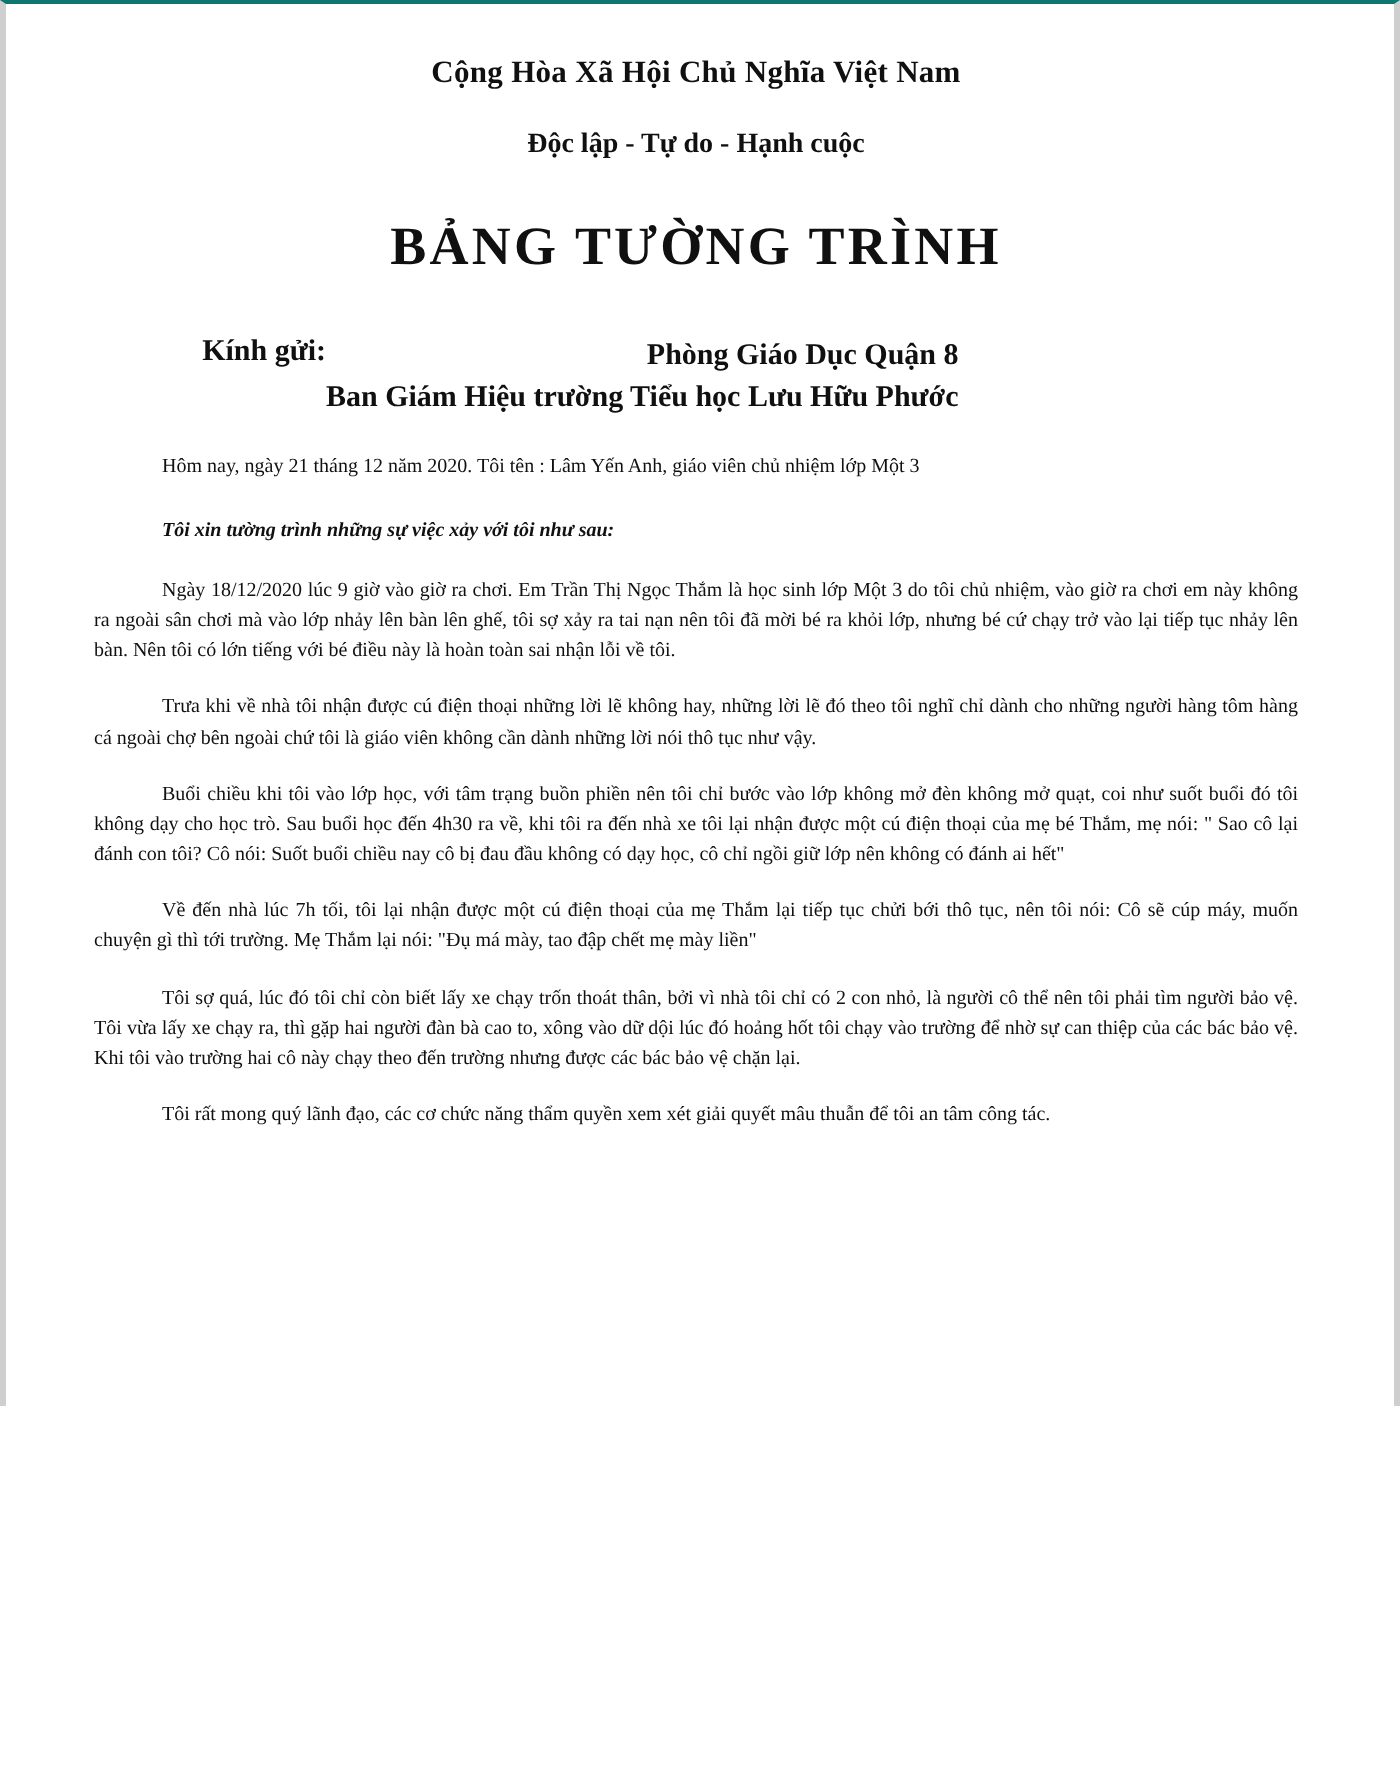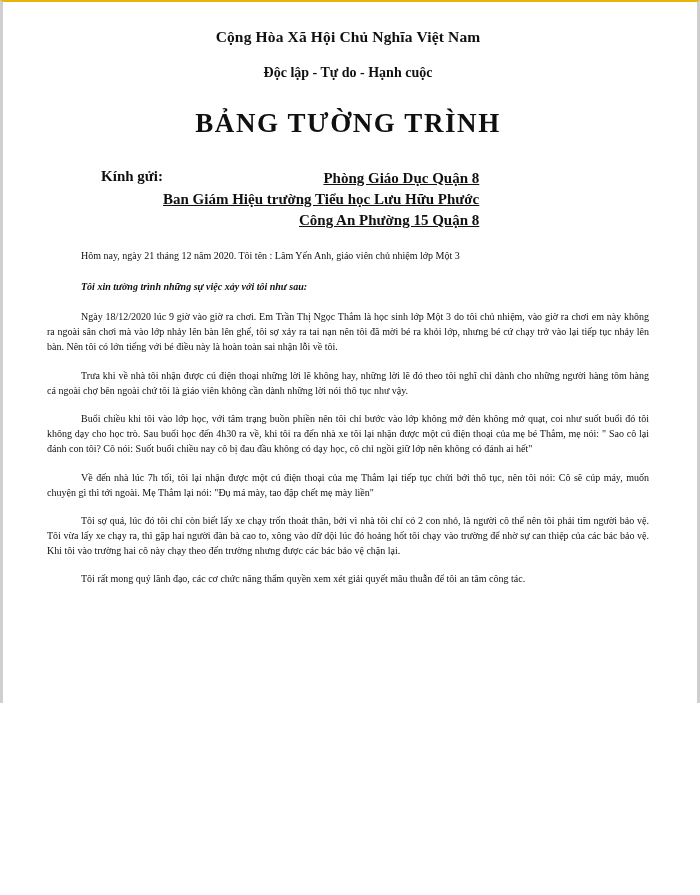--- a/index.html
+++ b/index.html
@@ -16,21 +16,21 @@
   }
 
   .page {
     position: relative;
     width: 700px;
     height: 703px;
     box-sizing: border-box;
     background: #ffffff;
     border-left: 3px solid #cfcfcf;
     border-right: 3px solid #cfcfcf;
-    border-top: 2px solid #eab308;
+    border-top: 2px solid #0f766e;
   }
 
   .page-inner {
     box-sizing: border-box;
     padding: 26px 48px 10px 44px;
   }
 
   
   .national-header {
     text-align: center;
@@ -68,21 +68,20 @@
     font-weight: bold;
     font-size: 15px;
     white-space: nowrap;
     padding-top: 0;
     min-width: 88px;
   }
   .recipient-list {
     margin: 0;
     padding: 0;
     list-style: none;
-    text-decoration: underline;
   }
   .recipient-list li {
     font-weight: bold;
     font-size: 15px;
     line-height: 1.42;
     white-space: nowrap;
   }
 
   
   .body-text p {
@@ -115,32 +114,31 @@
       <div class="nation-line">Cộng Hòa Xã Hội Chủ Nghĩa Việt Nam</div>
       <div class="motto-line">Độc lập - Tự do - Hạnh cuộc</div>
       <div class="doc-title">BẢNG TƯỜNG TRÌNH</div>
     </div>
 
     <div class="recipient-block">
       <div class="recipient-label">Kính gửi:</div>
       <ul class="recipient-list">
         <li>Phòng Giáo Dục Quận 8</li>
         <li>Ban Giám Hiệu trường Tiểu học Lưu Hữu Phước</li>
-        <li>Công An Phường 15 Quận 8</li>
       </ul>
     </div>
 
     <div class="body-text">
       <p class="intro">Hôm nay, ngày 21 tháng 12 năm 2020. Tôi tên : Lâm Yến Anh, giáo viên chủ nhiệm lớp Một 3</p>
 
       <p class="statement-line">Tôi xin tường trình những sự việc xảy với tôi như sau:</p>
 
       <p>Ngày 18/12/2020 lúc 9 giờ vào giờ ra chơi. Em Trần Thị Ngọc Thắm là học sinh lớp Một 3 do tôi chủ nhiệm, vào giờ ra chơi em này không ra ngoài sân chơi mà vào lớp nhảy lên bàn lên ghế, tôi sợ xảy ra tai nạn nên tôi đã mời bé ra khỏi lớp, nhưng bé cứ chạy trở vào lại tiếp tục nhảy lên bàn. Nên tôi có lớn tiếng với bé điều này là hoàn toàn sai nhận lỗi về tôi.</p>
       <p>Trưa khi về nhà tôi nhận được cú điện thoại những lời lẽ không hay, những lời lẽ đó theo tôi nghĩ chỉ dành cho những người hàng tôm hàng cá ngoài chợ bên ngoài chứ tôi là giáo viên không cần dành những lời nói thô tục như vậy.</p>
       <p>Buổi chiều khi tôi vào lớp học, với tâm trạng buồn phiền nên tôi chỉ bước vào lớp không mở đèn không mở quạt, coi như suốt buổi đó tôi không dạy cho học trò. Sau buổi học đến 4h30 ra về, khi tôi ra đến nhà xe tôi lại nhận được một cú điện thoại của mẹ bé Thắm, mẹ nói: " Sao cô lại đánh con tôi? Cô nói: Suốt buổi chiều nay cô bị đau đầu không có dạy học, cô chỉ ngồi giữ lớp nên không có đánh ai hết"</p>
-      <p>Về đến nhà lúc 7h tối, tôi lại nhận được một cú điện thoại của mẹ Thắm lại tiếp tục chửi bới thô tục, nên tôi nói: Cô sẽ cúp máy, muốn chuyện gì thì tới ngoài. Mẹ Thắm lại nói: "Đụ má mày, tao đập chết mẹ mày liền"</p>
+      <p>Về đến nhà lúc 7h tối, tôi lại nhận được một cú điện thoại của mẹ Thắm lại tiếp tục chửi bới thô tục, nên tôi nói: Cô sẽ cúp máy, muốn chuyện gì thì tới trường. Mẹ Thắm lại nói: "Đụ má mày, tao đập chết mẹ mày liền"</p>
       <p>Tôi sợ quá, lúc đó tôi chỉ còn biết lấy xe chạy trốn thoát thân, bởi vì nhà tôi chỉ có 2 con nhỏ, là người cô thể nên tôi phải tìm người bảo vệ. Tôi vừa lấy xe chạy ra, thì gặp hai người đàn bà cao to, xông vào dữ dội lúc đó hoảng hốt tôi chạy vào trường để nhờ sự can thiệp của các bác bảo vệ. Khi tôi vào trường hai cô này chạy theo đến trường nhưng được các bác bảo vệ chặn lại.</p>
       <p>Tôi rất mong quý lãnh đạo, các cơ chức năng thẩm quyền xem xét giải quyết mâu thuẫn để tôi an tâm công tác.</p>
 
     </div>
 
   </div>
 </div>
 
 </body></html>

